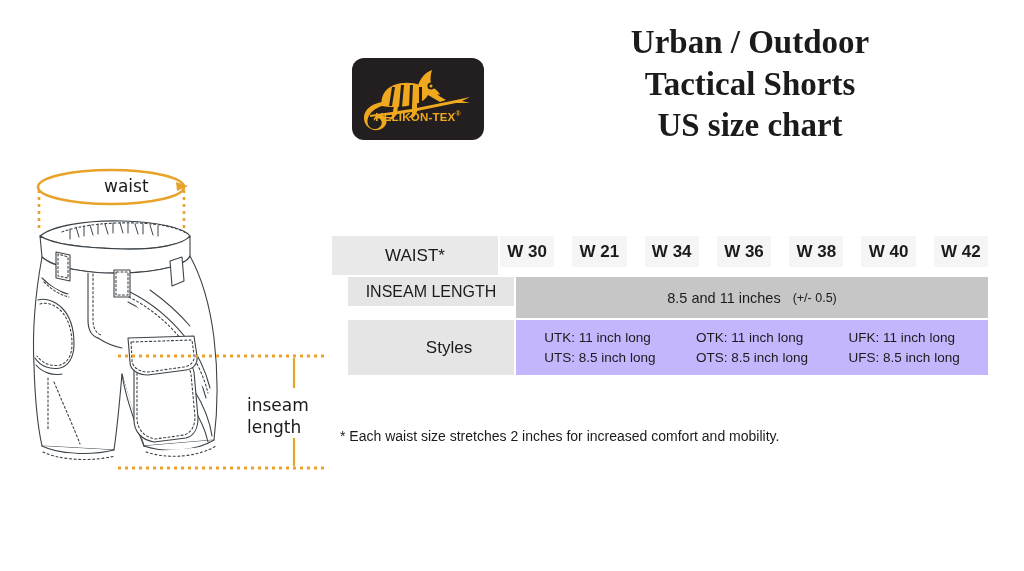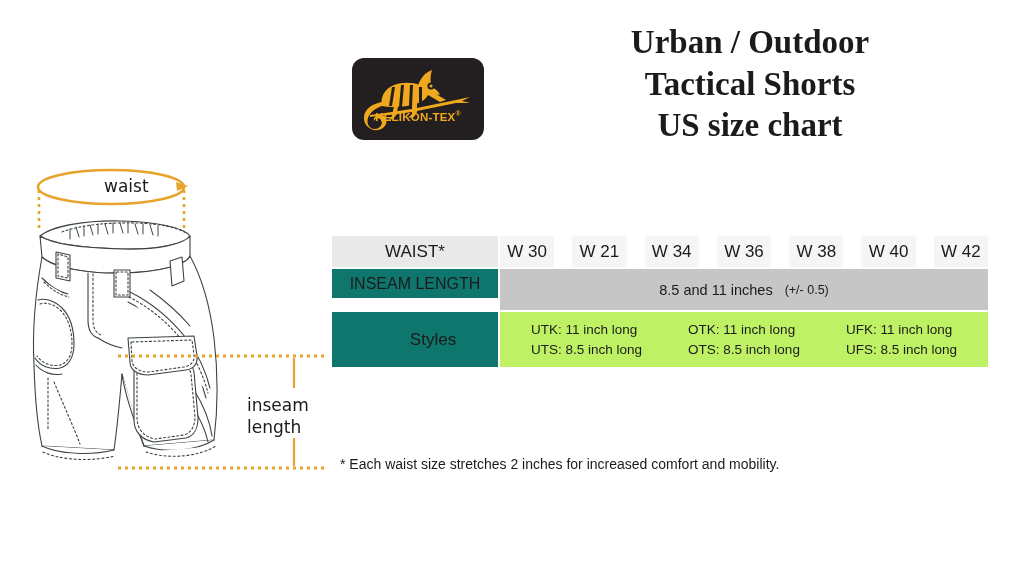--- a/index.html
+++ b/index.html
@@ -111,41 +111,42 @@
     width: 166px;
     flex: 0 0 166px;
     display: flex;
     align-items: center;
     justify-content: center;
     font-family: "Liberation Sans", sans-serif;
     color: #1b1b1b;
     box-sizing: border-box;
   }
   .rowhead.light { background: #e9e9e9; font-size: 17px; }
-  .rowhead.dark  { background: #0f766e; font-size: 16px; }
+  .rowhead.dark  { background: #e5e5e5; font-size: 16px; margin-left: 16px; }
   .rowhead.dark.styles { font-size: 17px; padding-left: 36px; }
 
   .cells {
     flex: 1 1 auto;
     display: flex;
     margin-left: 2px;
     gap: 18px;
+    font-weight: bold;
   }
   .sizecell {
     flex: 1 1 0;
     background: #f5f5f5;
     display: flex;
     align-items: center;
     justify-content: center;
     font-family: "Liberation Sans", sans-serif;
     font-size: 17px;
     color: #1b1b1b;
     height: 31px;
   }
-  #row-waist .rowhead { height: 31px; text-align: center; }
+  #row-waist .rowhead { height: 39px; text-align: center; }
 
   #row-inseam .rowhead { height: 29px; }
   #inseam-value {
     flex: 1 1 auto;
     margin-left: 2px;
     background: #c6c6c6;
     height: 41px;
     display: flex;
     align-items: center;
     justify-content: center;
@@ -155,21 +156,21 @@
   }
   #inseam-value .tol {
     font-size: 12.5px;
     margin-left: 12px;
   }
 
   #row-styles .rowhead { height: 55px; }
   #styles-value {
     flex: 1 1 auto;
     margin-left: 2px;
-    background: #bef264;
+    background: #c4b5fd;
     height: 55px;
     display: flex;
     align-items: center;
     justify-content: space-around;
     padding: 0 8px;
     box-sizing: border-box;
   }
   .style-group {
     font-family: "Liberation Sans", sans-serif;
     font-size: 13.5px;
@@ -179,21 +180,20 @@
   }
 
   
   #footnote {
     position: absolute;
     left: 340px;
     top: 428px;
     font-family: "Liberation Sans", sans-serif;
     font-size: 14px;
     color: #1b1b1b;
-    margin-top: 28px;
   }
 </style>
 </head>
 <body>
 
 <div id="logo-block">
   <div id="logo-plate"></div>
   <svg id="logo-svg" width="132" height="82" viewBox="0 0 132 82">
     <g fill="#F0A81E">
 

